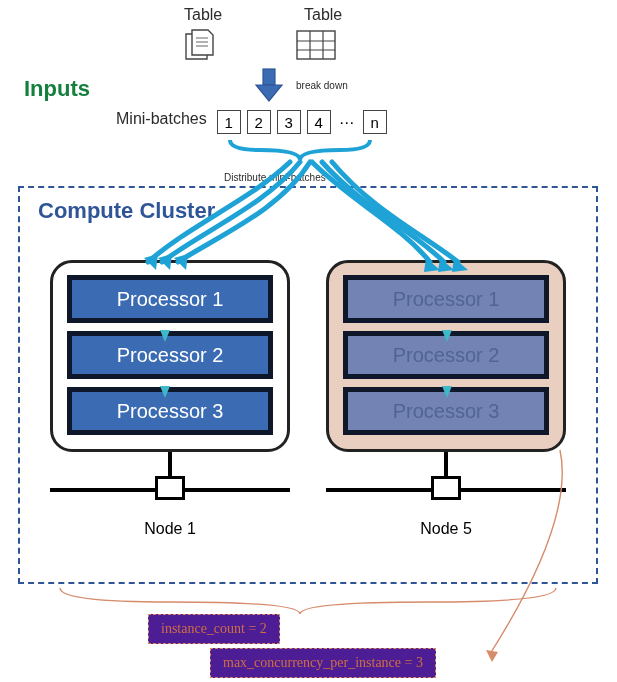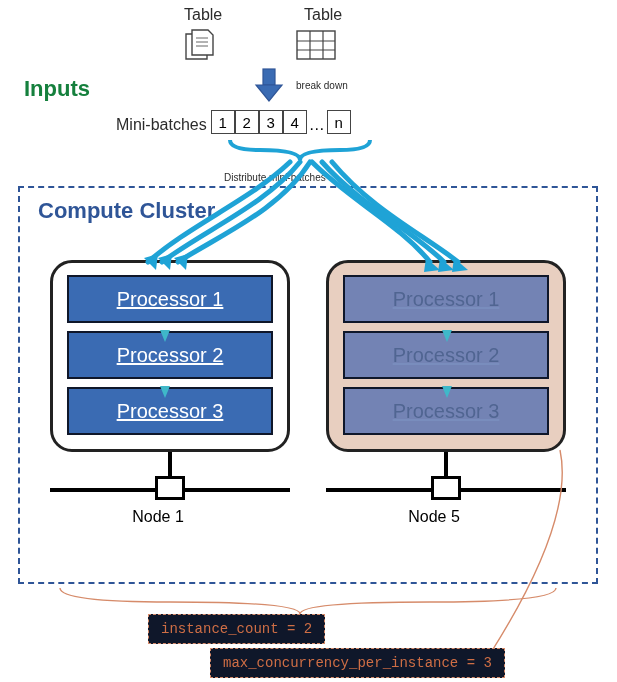--- a/index.html
+++ b/index.html
@@ -43,21 +43,22 @@
   .down-arrow {
     position: absolute;
     left: 252px; top: 67px;
     width: 34px; height: 36px;
   }
   
   .mini-row {
     position: absolute;
     left: 116px; top: 110px;
     display: flex;
-    align-items: flex-end;
+    align-items: flex-start;
+    gap: 6px;
   }
   .boxnum {
     border: 1.5px solid #444;
     width: 24px; height: 24px;
     display: flex; align-items: center; justify-content: center;
     font-size: 15px;
   }
   .dots { font-size: 16px; padding: 0 2px; }
   
   .svg-overlay {
@@ -89,22 +90,21 @@
     display: flex; flex-direction: column;
     gap: 8px;
     padding: 12px 14px 14px 14px;
   }
   .node1 .proc-stack { background: #fff; }
   .node2 .proc-stack { background: #e8cfc0; }
   .proc {
     height: 48px;
     display: flex; align-items: center; justify-content: center;
     font-size: 20px;
-    border: 2px solid #0f172a;
-    text-decoration: underline;
+    border: 5px solid #0f172a;
   }
   .node1 .proc { background: #3a6bb3; color: #fff; }
   .node2 .proc { background: #7383b4; color: #7b8fbf; }
   .node2 .proc span { color: #4a608c; opacity: 0.85; }
   .stand {
     display: flex; flex-direction: column; align-items: center;
     margin-top: 0;
   }
   .stand-pole {
     width: 4px; height: 36px; background: #000;
@@ -113,33 +113,33 @@
     position: relative;
     width: 240px; height: 4px; background: #000;
   }
   .stand-foot {
     position: absolute; left: 50%; transform: translateX(-50%);
     top: -12px;
     width: 30px; height: 24px;
     border: 3px solid #000; background: #fff;
   }
   .node-labels {
-    display: flex; gap: 36px; 
-    margin-top: 16px;
+    display: flex; gap: 36px; justify-content: center;
+    margin-top: 28px;
   }
   .node-label { width: 240px; text-align: center; font-size: 16px; }
   
   .code-box {
     position: absolute;
     border: 1.5px dashed #d68b6a;
     color: #cf6e45;
-    font-family: Liberation Mono, monospace;
+    font-family: Liberation Serif, serif;
     font-size: 14px;
     padding: 6px 12px;
-    background: #0f172a;
+    background: #4c1d95;
   }
 </style>
 </head>
 <body>
 
 <div class="heading" style="left:24px; top:76px;">Inputs</div>
 
 <div class="label" style="left:184px; top:6px;">Table</div>
 <div class="files-icon">
   <svg viewBox="0 0 36 38">

